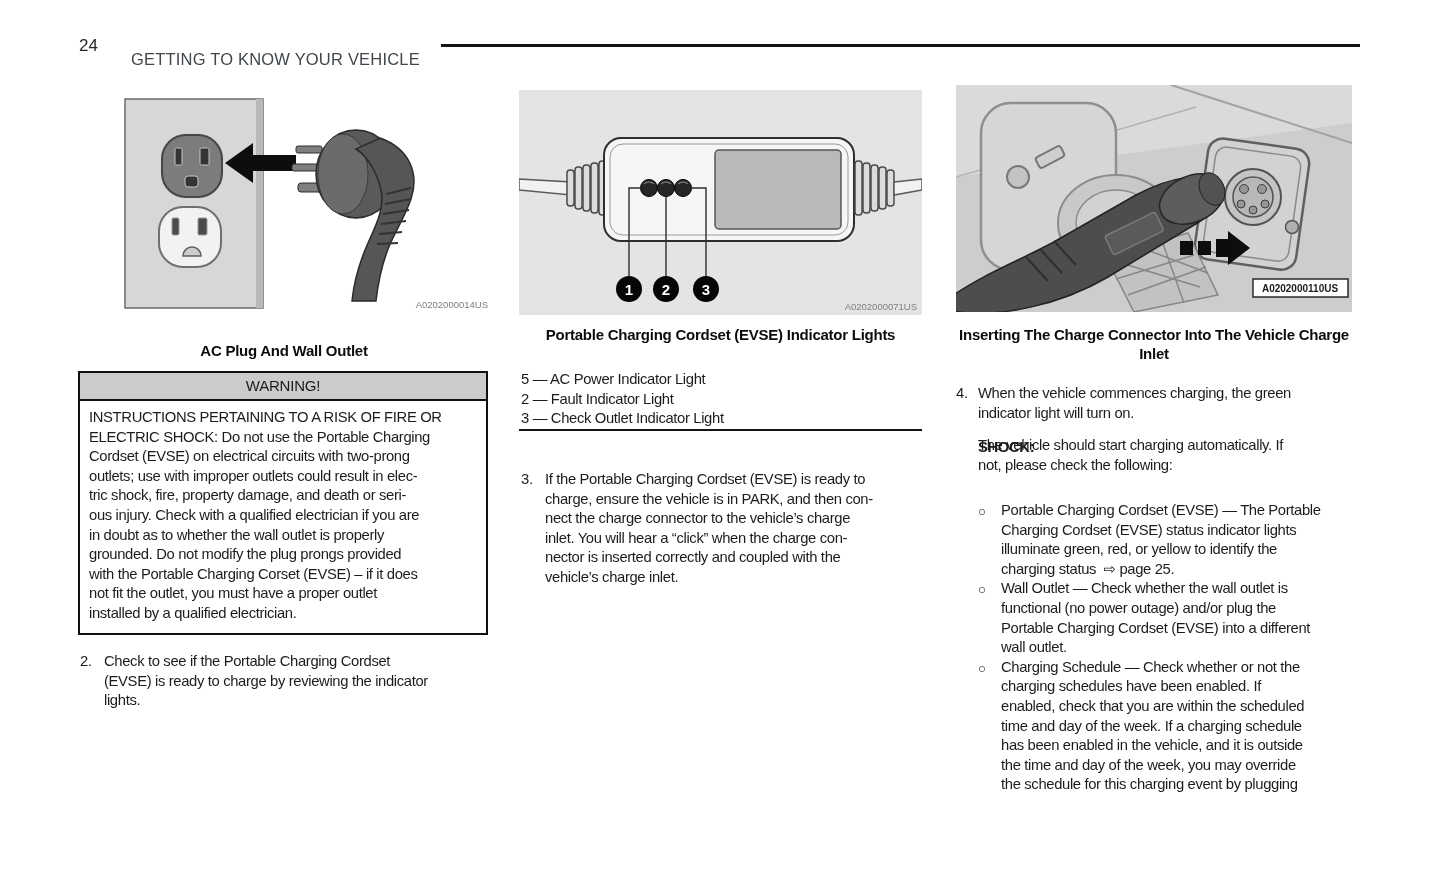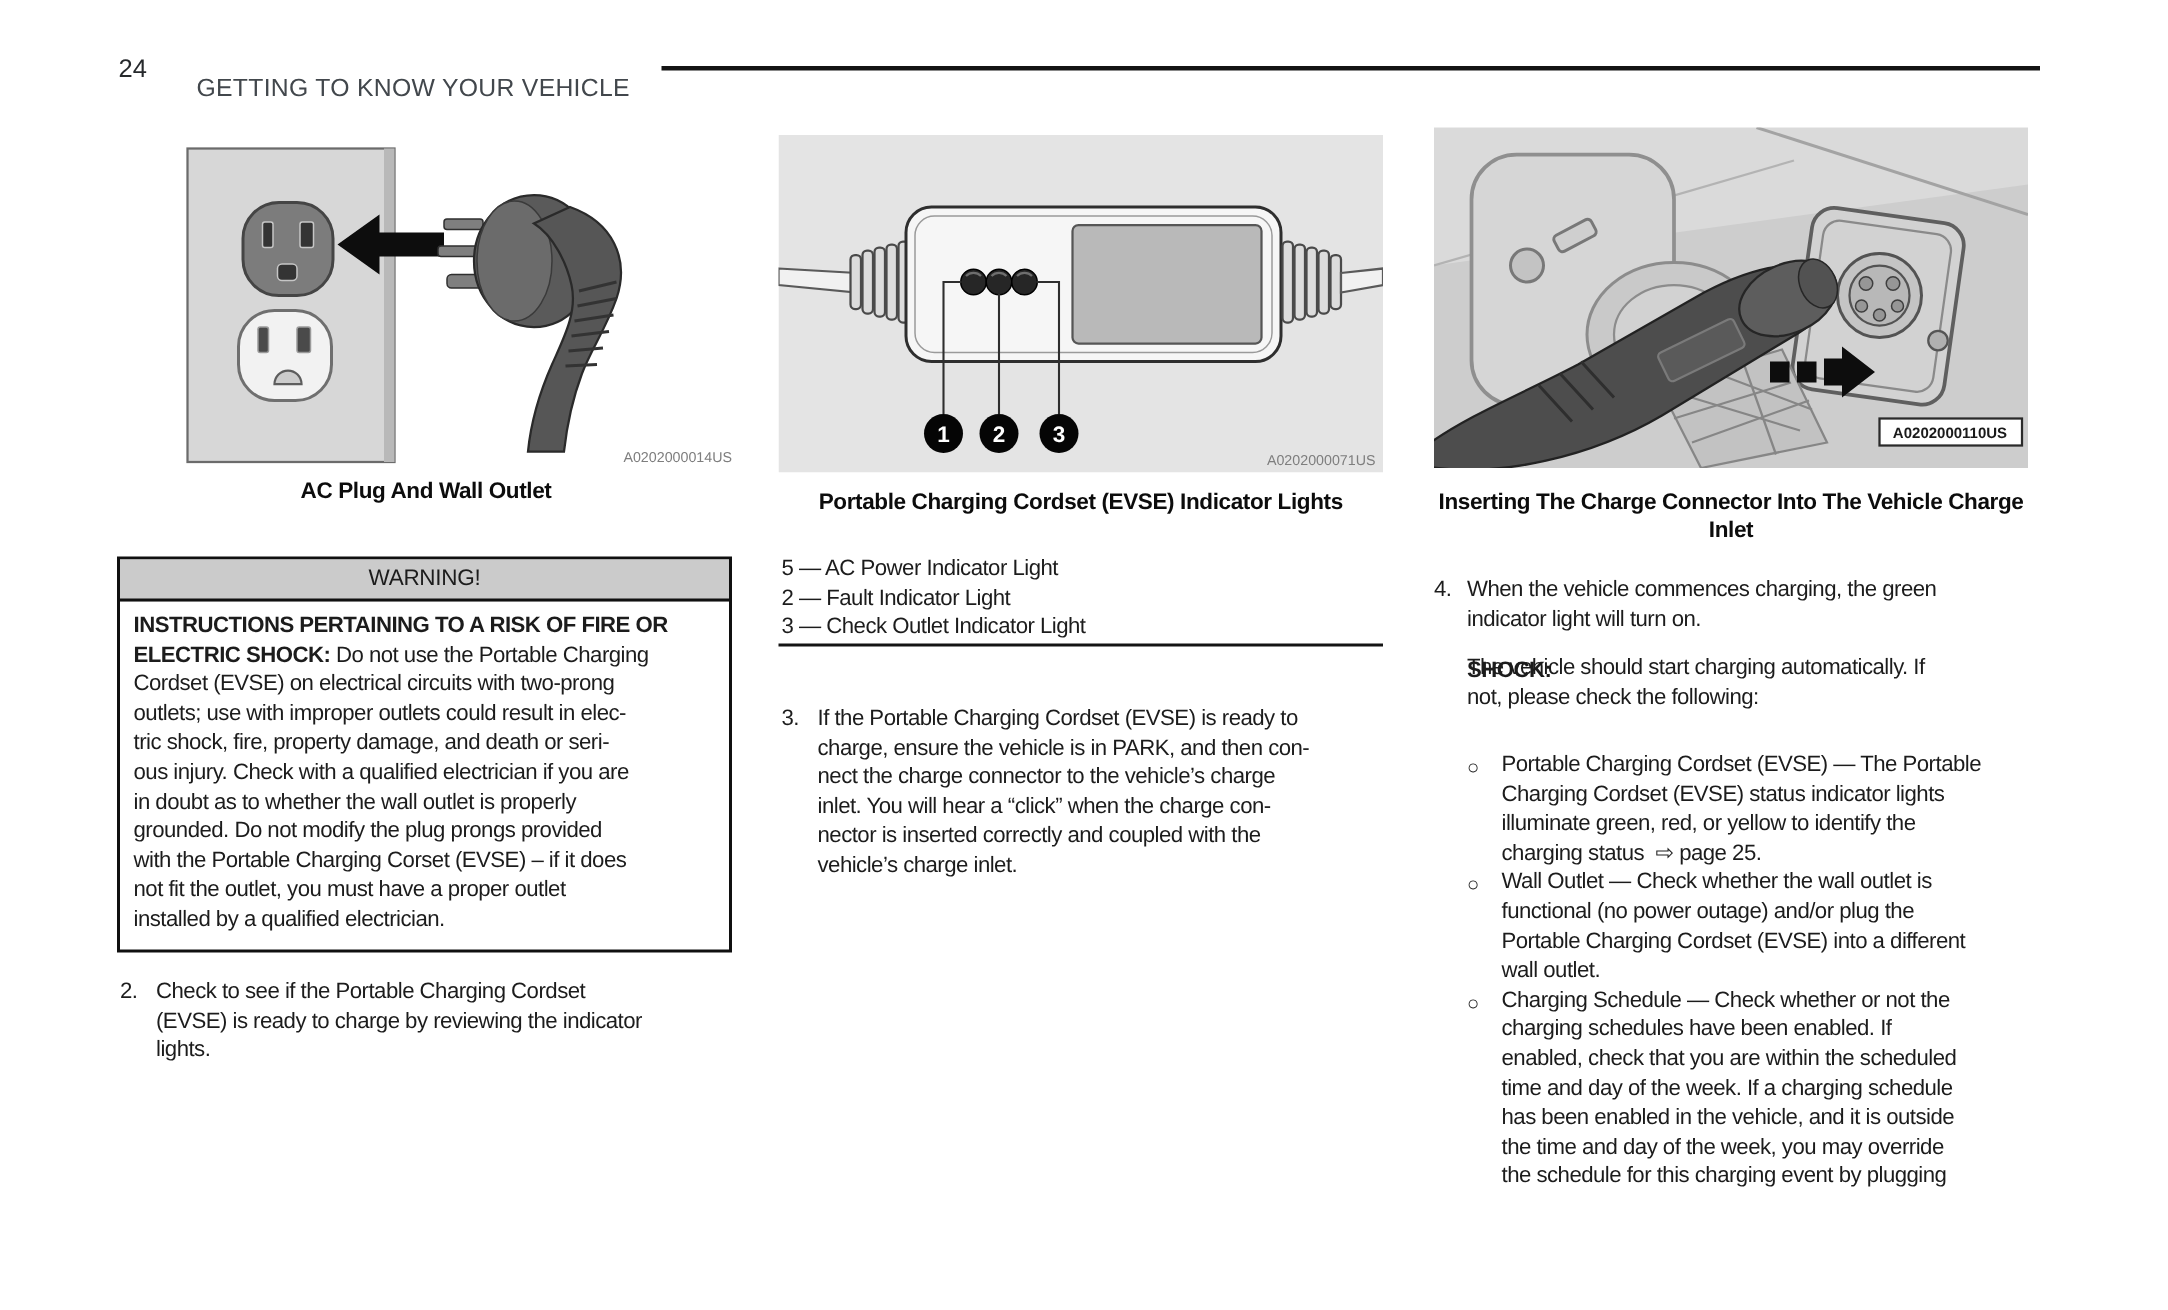--- a/index.html
+++ b/index.html
@@ -22,21 +22,21 @@
   .bullet .marker{width:23px;flex:0 0 23px;font-size:13.5px;padding-top:1px;}
   
   .fig{position:absolute;}
   .fig svg{display:block;}
   
   .warnbox{left:78px;top:371px;width:406px;border:2px solid #101010;background:#ffffff;}
   .warnbox .wtitle{background:#cbcbcb;border-bottom:2px solid #101010;text-align:center;
        font-weight:normal;font-size:15px;padding:4px 0 5px;letter-spacing:-0.2px;}
   .warnbox .wbody{padding:7px 9px 9px;font-size:14.8px;line-height:19.6px;
        letter-spacing:-0.35px;white-space:pre;}
-  .warnbox .wlead{font-weight:bold;}
+  .warnbox .wlead{font-weight:normal;}
   .legend-item{font-size:14.8px;line-height:19.5px;letter-spacing:-0.35px;white-space:pre;}
   .legend-rule{left:519px;top:429px;width:403px;height:2px;background:#141414;}
   .note-label{font-weight:bold;}
   svg text{font-family:"Liberation Sans",sans-serif;}
   .wm{font-size:9.5px;fill:#7e7e7e;letter-spacing:0;}
 </style>
 </head>
 <body>
 
 <div class="abs page-num">24</div>
@@ -66,21 +66,21 @@
       <rect x="212" y="78" width="30" height="7" rx="2" fill="#7f7f7f" stroke="#2f2f2f"></rect>
       <rect x="218" y="97" width="24" height="9" rx="3" fill="#7f7f7f" stroke="#2f2f2f"></rect>
       <ellipse cx="276" cy="88" rx="40" ry="44" fill="#5a5a5a" stroke="#2a2a2a" stroke-width="1.5"></ellipse>
       <ellipse cx="263" cy="88" rx="25" ry="40" fill="#6b6b6b" stroke="#3a3a3a" stroke-width="1"></ellipse>
       <path d="M300,52 C328,62 340,86 331,113 C324,133 314,147 308,163 C302,179 298,197 296,215 L272,215 C274,195 280,175 288,157 C296,139 305,122 301,104 C298,90 289,71 276,63 Z" fill="#565656" stroke="#2a2a2a" stroke-width="1.5"></path>
       <path d="M306,108 L331,102 M305,118 L331,113 M303,128 L329,124 M301,138 L326,135 M299,148 L322,146 M297,158 L318,157" stroke="#333333" stroke-width="2" fill="none"></path>
     </g>
     <text x="408" y="222" text-anchor="end" class="wm">A0202000014US</text>
   </svg>
 </div>
-<div class="abs cap" style="left:78px;top:319px;width:412px;">AC Plug And Wall Outlet</div>
+<div class="abs cap" style="left:78px;top:342px;width:412px;">AC Plug And Wall Outlet</div>
 
 <div class="fig" style="left:519px;top:86px;">
   <svg width="403" height="229" viewBox="0 0 403 229">
     <rect x="0" y="4" width="403" height="225" fill="#e4e4e4"></rect>
 
     <polygon points="0,93 52,96 52,109 0,104" fill="#f1f1f1" stroke="#5a5a5a" stroke-width="1.5"></polygon>
     <g fill="#dcdcdc" stroke="#4a4a4a" stroke-width="1.5">
       <rect x="48" y="84" width="7" height="36" rx="3"></rect>
         <rect x="56" y="81" width="7" height="42" rx="3"></rect>
       <rect x="64" y="79" width="7" height="46" rx="3"></rect>

